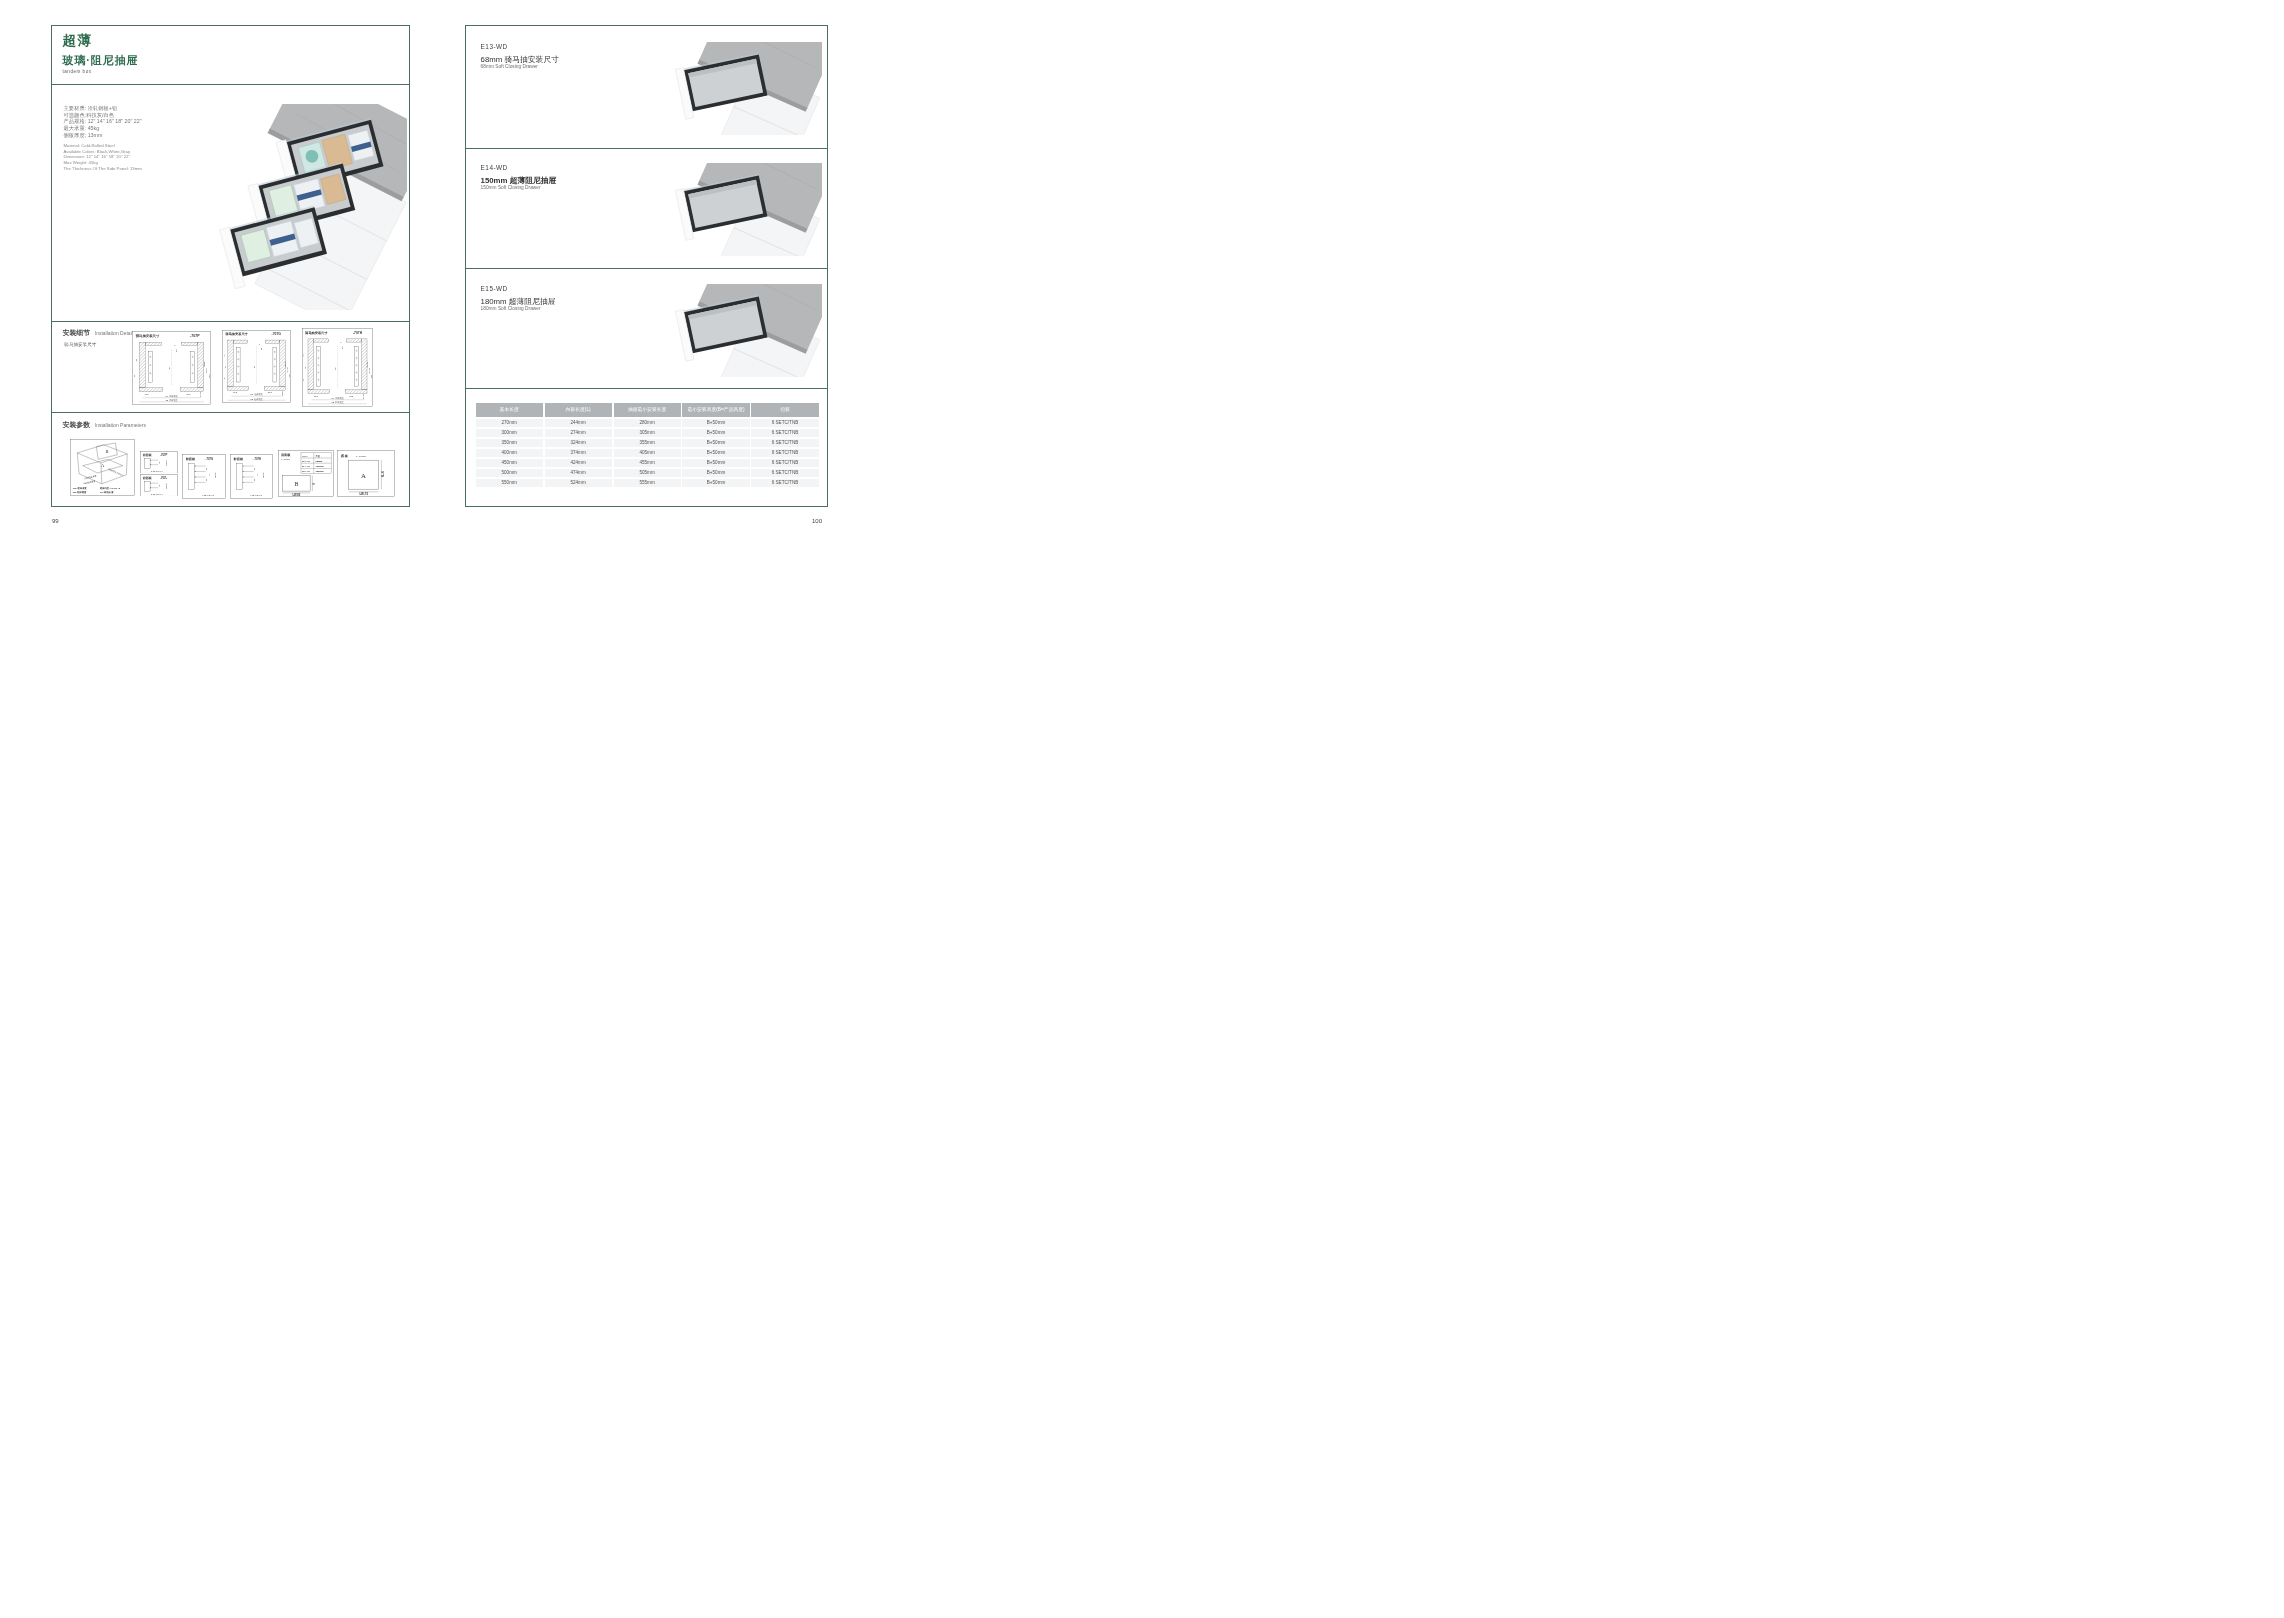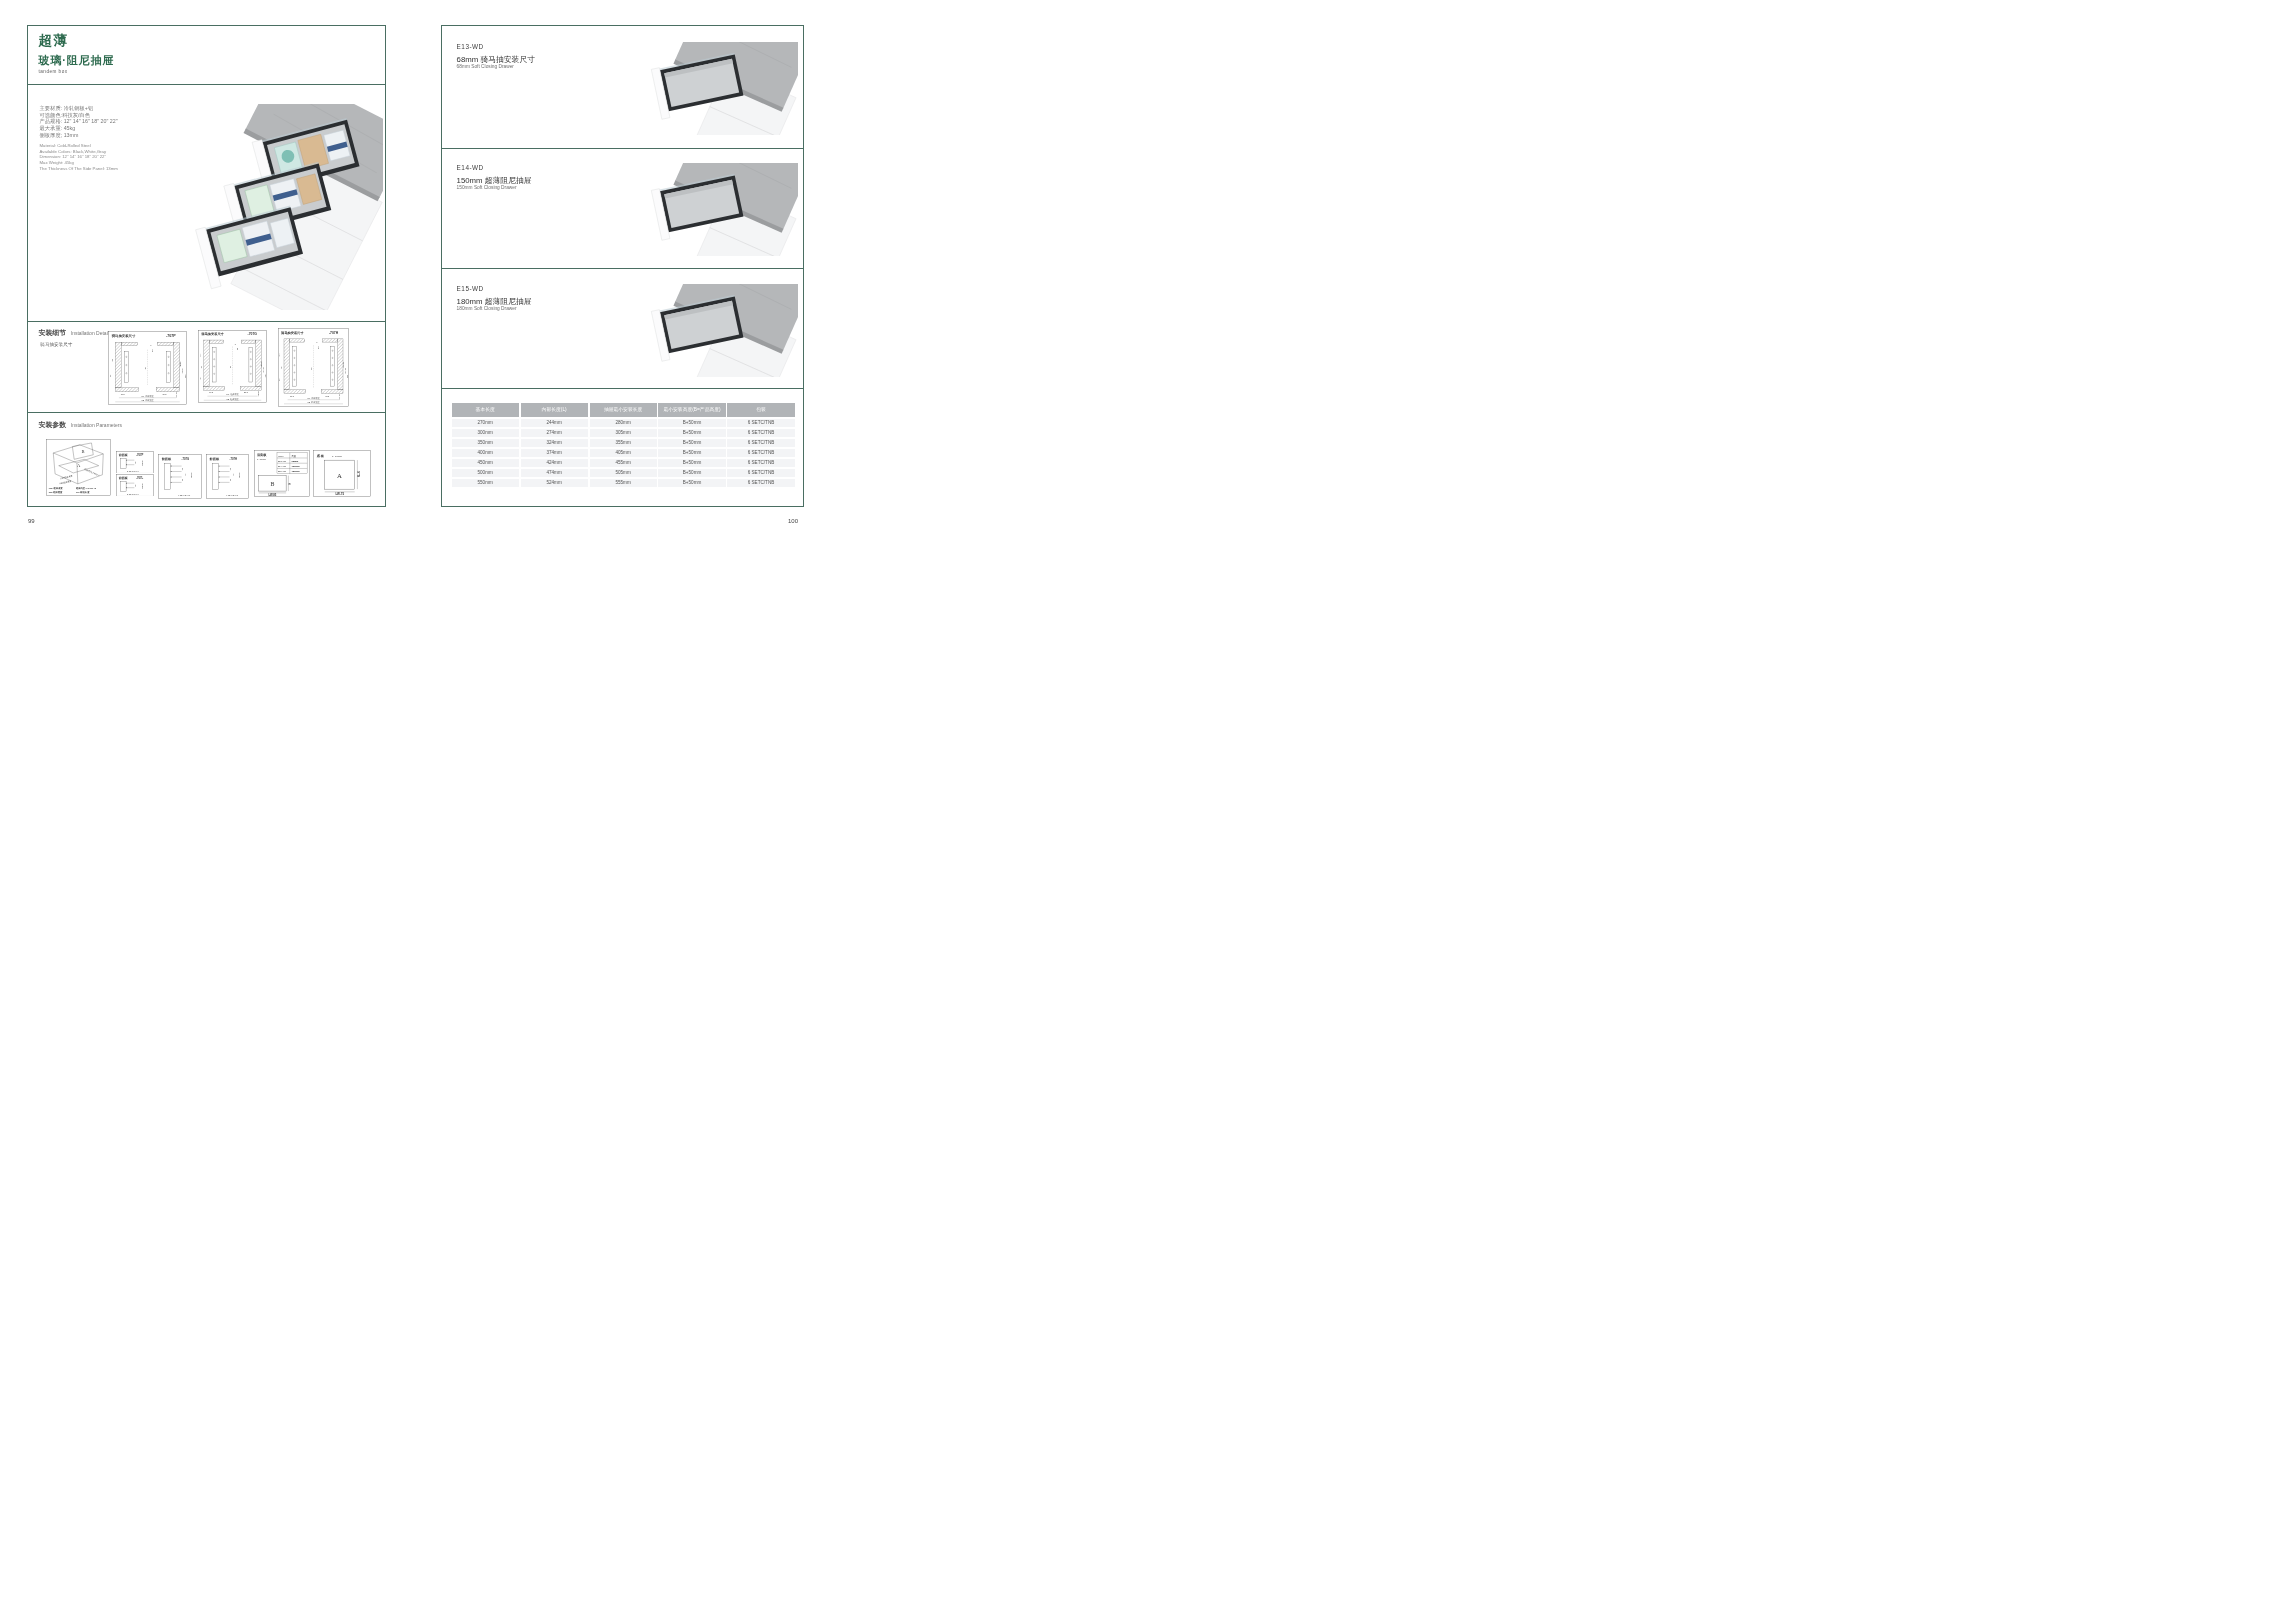--- a/index.html
+++ b/index.html
@@ -1,17 +1,17 @@
 <!DOCTYPE html>
 <html style="font-size:7.3px"><head>
 <meta charset="utf-8">
 <style>
   html,body{margin:0;padding:0;background:#ffffff;}
   .canvas{position:relative;width:827px;height:539px;background:#fff;overflow:hidden;
-          font-family:"Liberation Sans","DejaVu Sans",sans-serif;color:#3a3a3a;}
+          font-family:"Liberation Sans","DejaVu Sans",sans-serif;color:#3a3a3a;margin-left:24px;}
   .abs{position:absolute;}
   .pagebox{position:absolute;border:0.5px solid #4a6e62;background:#fff;}
   .sep{position:absolute;left:0;width:100%;border-top:0.5px solid #4a6e62;}
   .title-cn{font-size:13.7px;font-weight:bold;color:#2e6b4f;letter-spacing:1.4px;}
   .title-sub{font-size:11px;font-weight:bold;color:#2e6b4f;letter-spacing:0.9px;}
   .title-en{font-size:4.6px;color:#5a5a5a;letter-spacing:0.5px;}
   .spec-cn{font-size:5.3px;line-height:6.7px;color:#787878;white-space:pre;}
   .spec-en{font-size:4.3px;line-height:5.7px;color:#8a8a8a;white-space:pre;}
   .sec-head-cn{font-size:6.9px;font-weight:bold;color:#4a4a4a;}
   .sec-head-en{font-size:5px;color:#777;margin-left:2.7px;font-weight:normal;}
@@ -395,21 +395,21 @@
     </svg>
 
     <div class="abs model" style="left:14.6px;top:17.4px;">E13-WD</div>
     <div class="abs prod-cn" style="left:14.6px;top:28px;">68mm 骑马抽安装尺寸</div>
     <div class="abs prod-en" style="left:14.6px;top:38px;">68mm Soft Closing Drawer</div>
     <svg class="abs" style="left:192px;top:16.4px;" width="164" height="93" viewBox="0 0 360 204">
         <use href="#sym-drawer"></use>
       </svg>
 
     <div class="abs model" style="left:14.6px;top:138px;">E14-WD</div>
-    <div class="abs prod-cn" style="left:14.6px;top:149px;">150mm 超薄阻尼抽屉</div>
+    <div class="abs prod-cn" style="left:14.6px;top:149px;font-weight:bold;">150mm 超薄阻尼抽屉</div>
     <div class="abs prod-en" style="left:14.6px;top:159px;">150mm Soft Closing Drawer</div>
     <svg class="abs" style="left:192px;top:137px;" width="164" height="93" viewBox="0 0 360 204">
         <use href="#sym-drawer"></use>
       </svg>
 
     <div class="abs model" style="left:14.6px;top:259px;">E15-WD</div>
     <div class="abs prod-cn" style="left:14.6px;top:270px;">180mm 超薄阻尼抽屉</div>
     <div class="abs prod-en" style="left:14.6px;top:280px;">180mm Soft Closing Drawer</div>
     <svg class="abs" style="left:192px;top:258px;" width="164" height="93" viewBox="0 0 360 204">
         <use href="#sym-drawer"></use>

